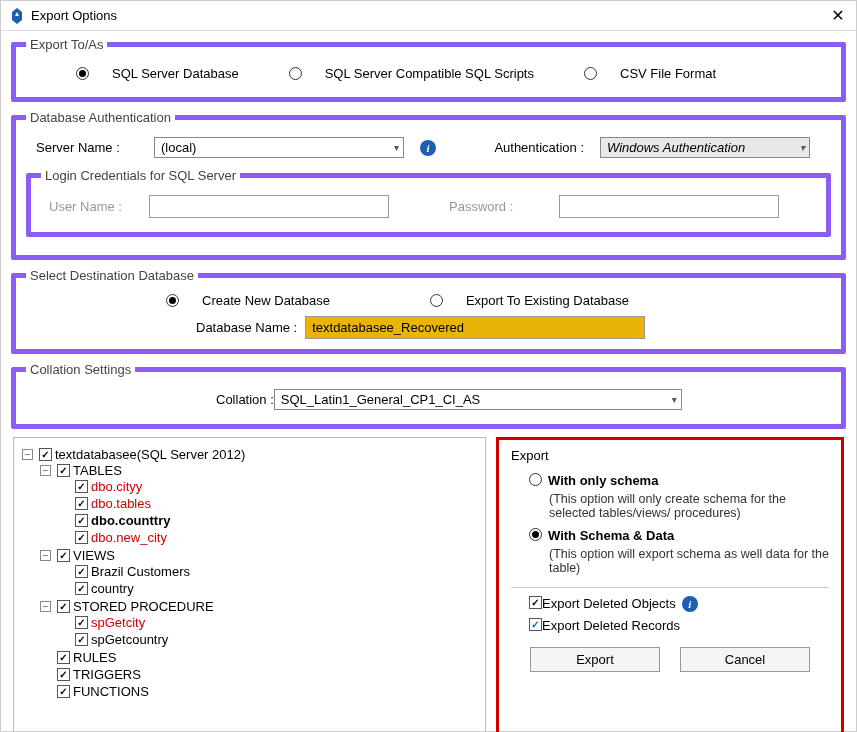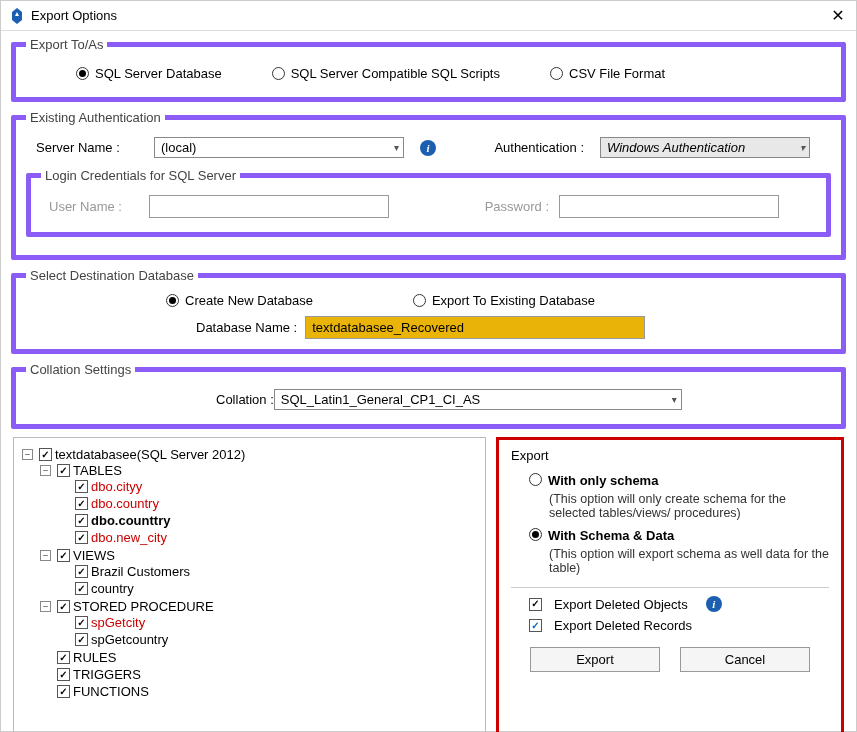--- a/index.html
+++ b/index.html
@@ -7,21 +7,21 @@
 .window { width: 857px; height: 732px; border: 1px solid #ccc; }
 .titlebar { display: flex; align-items: center; padding: 4px 8px; border-bottom: 1px solid #ddd; height: 30px; }
 .titlebar-icon { width: 16px; height: 16px; margin-right: 6px; }
 .titlebar-text { flex: 1; font-size: 13px; }
 .close-x { font-size: 16px; cursor: pointer; width: 20px; text-align: center; }
 .content { padding: 6px 10px; }
 fieldset { border: 5px solid #8b5cf6; border-radius: 2px; padding: 8px 10px 10px 10px; margin-bottom: 8px; position: relative; }
 legend { font-size: 13px; padding: 0 4px; color: #444; }
 .row { display: flex; align-items: center; }
 .radio-row { display: flex; align-items: center; gap: 50px; padding: 6px 50px; }
-.radio-opt { display: flex; align-items: center; gap: 6px; cursor: pointer; }
+.radio-opt { display: flex; align-items: center; gap: 23px; cursor: pointer; }
 .radio { width: 13px; height: 13px; border: 1px solid #333; border-radius: 50%; display: inline-flex; align-items: center; justify-content: center; background: #fff; }
 .radio.checked::after { content: ""; width: 7px; height: 7px; background: #000; border-radius: 50%; }
 .checkbox { width: 13px; height: 13px; border: 1px solid #555; display: inline-flex; align-items: center; justify-content: center; background: #fff; font-size: 10px; line-height: 1; }
 .checkbox.checked::after { content: "✓"; color: #000; font-weight: bold; }
 .checkbox.blue.checked::after { color: #0066cc; }
 .field-input { border: 1px solid #999; padding: 3px 6px; font-size: 13px; background: #eab308; }
 .field-input.disabled { color: #999; background: #fff; }
 .dropdown { display: flex; align-items: center; border: 1px solid #888; background: #fff; padding: 2px 4px 2px 6px; cursor: pointer; }
 .dropdown.grey { background: #e8e8e8; font-style: italic; }
 .dropdown-text { flex: 1; }
@@ -36,21 +36,21 @@
 .tree li { position: relative; padding: 1px 0; white-space: nowrap; }
 .tree-node { display: flex; align-items: center; gap: 3px; }
 .expander { width: 11px; height: 11px; border: 1px solid #888; display: inline-flex; align-items: center; justify-content: center; font-size: 9px; line-height: 1; font-family: monospace; cursor: pointer; margin-right: 3px; color: #555; }
 .expander-spacer { width: 11px; height: 11px; margin-right: 3px; display: inline-block; }
 .tree-label { cursor: pointer; }
 .red-text { color: #cc0000; }
 .bold-text { font-weight: bold; }
 .export-title { margin-bottom: 10px; }
 .export-opt { margin: 8px 0 4px 18px; display: flex; align-items: flex-start; gap: 6px; font-weight: bold; }
 .export-desc { margin: 0 0 8px 38px; font-size: 12.5px; color: #333; }
-.export-chk { margin: 6px 0 6px 18px; display: flex; align-items: center; gap: 12px; }
+.export-chk { margin: 6px 0 6px 18px; display: flex; align-items: flex-start; gap: 0; }
 .btn-row { display: flex; gap: 20px; justify-content: center; margin-top: 14px; }
 .btn { border: 1px solid #999; background: #f5f5f5; padding: 4px 0; width: 130px; text-align: center; cursor: pointer; font-size: 13px; }
 .db-auth-row { display: flex; align-items: center; gap: 8px; padding: 4px 10px; }
 .sep-line { border-top: 1px solid #ccc; margin: 12px 0 8px 0; }
 </style>
 </head>
 <body>
 
 <div class="window">
   <div class="titlebar">
@@ -78,40 +78,40 @@
           <span>SQL Server Compatible SQL Scripts</span>
         </div>
         <div class="radio-opt">
           <span class="radio"></span>
           <span>CSV File Format</span>
         </div>
       </div>
     </fieldset>
 
     <fieldset>
-      <legend>Existing Authentication</legend>
+      <legend>Database Authentication</legend>
       <div class="db-auth-row">
         <span style="width:110px">Server Name :</span>
         <div class="dropdown" style="width:250px">
           <span class="dropdown-text">(local)</span>
           <span class="dropdown-arrow">▾</span>
         </div>
         <span class="info-icon">i</span>
         <span style="width:120px; text-align:right; margin-left:20px">Authentication :</span>
         <div class="dropdown grey" style="width:210px; margin-left:8px">
           <span class="dropdown-text">Windows Authentication</span>
           <span class="dropdown-arrow">▾</span>
         </div>
       </div>
       <fieldset class="inner-fieldset">
         <legend>Login Credentials for SQL Server</legend>
         <div class="row" style="gap:10px; padding:4px 8px">
           <span style="width:90px; color:#999">User Name :</span>
           <input class="field-input disabled" style="width: 240px;" disabled="" value="">
-          <span style="width:100px; color:#999; text-align:right; margin-left:50px">Password :</span>
+          <span style="width:100px; color:#999; text-align:left; margin-left:50px">Password :</span>
           <input class="field-input disabled" style="width: 220px;" type="password" disabled="" value="">
         </div>
       </fieldset>
     </fieldset>
 
     <fieldset>
       <legend>Select Destination Database</legend>
       <div class="row" style="gap:100px; padding:2px 140px">
         <div class="radio-opt">
           <span class="radio checked"></span>
@@ -160,21 +160,21 @@
                       <div class="tree-node">
                         <span class="expander-spacer"></span>
                         <span class="checkbox checked"></span>
                         <span class="tree-label red-text">dbo.cityy</span>
                       </div>
                     </li>
                   <li>
                       <div class="tree-node">
                         <span class="expander-spacer"></span>
                         <span class="checkbox checked"></span>
-                        <span class="tree-label red-text">dbo.country</span>
+                        <span class="tree-label red-text">dbo.tables</span>
                       </div>
                     </li>
                   <li>
                       <div class="tree-node">
                         <span class="expander-spacer"></span>
                         <span class="checkbox checked"></span>
                         <span class="tree-label bold-text">dbo.counttry</span>
                       </div>
                     </li>
                   <li>

